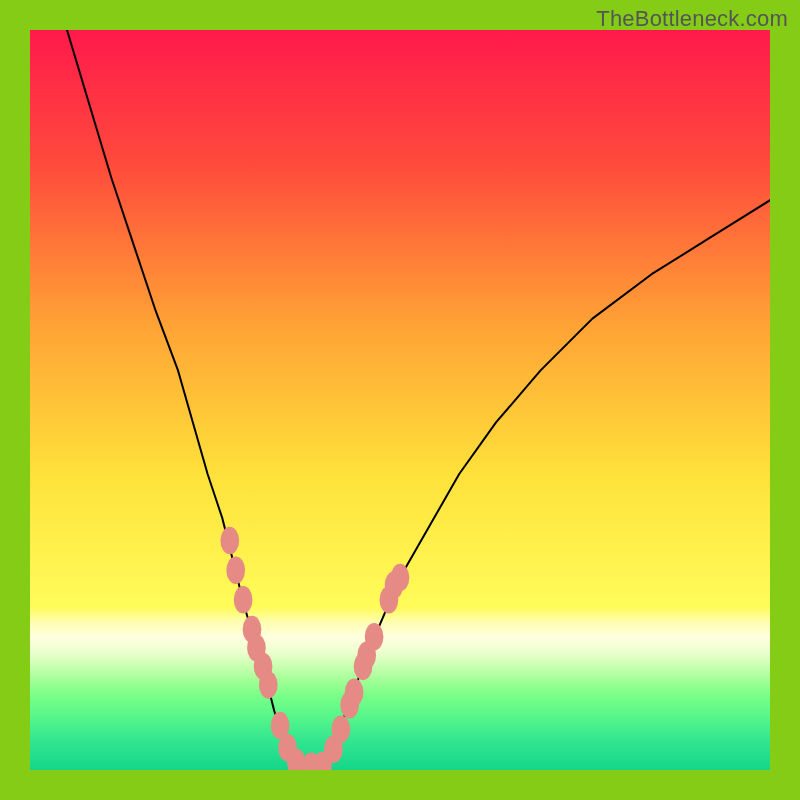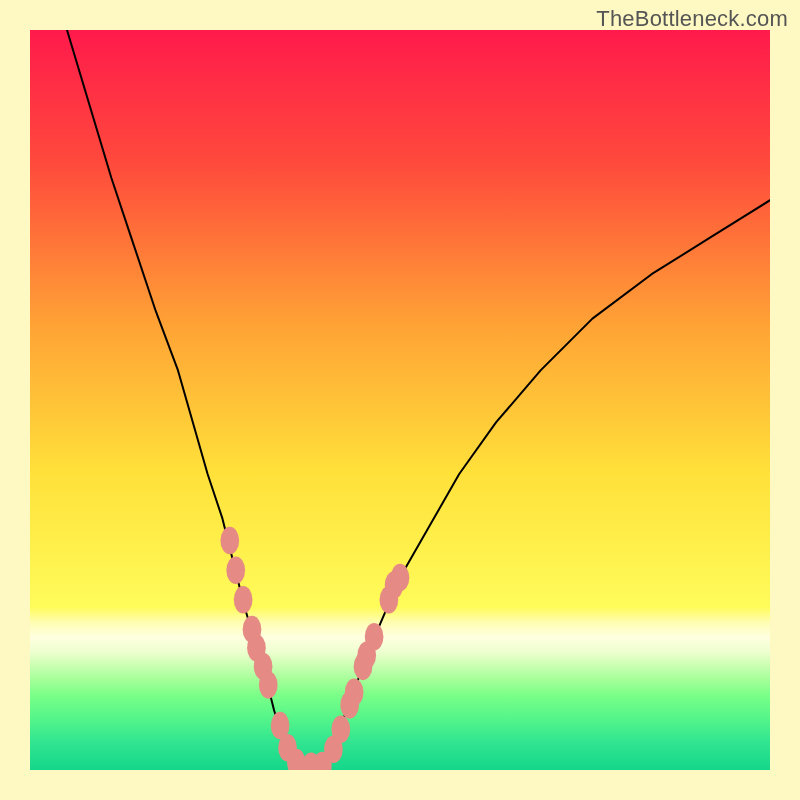--- a/index.html
+++ b/index.html
@@ -6,21 +6,21 @@
     margin: 0;
     padding: 0;
     width: 800px;
     height: 800px;
     overflow: hidden;
     font-family: Arial, Helvetica, sans-serif;
   }
   .frame {
     width: 800px;
     height: 800px;
-    background: #fef9c3;
+    background: #84cc16;
     position: relative;
   }
   .plot-area {
     position: absolute;
     left: 30px;
     top: 30px;
     width: 740px;
     height: 740px;
     
   }

